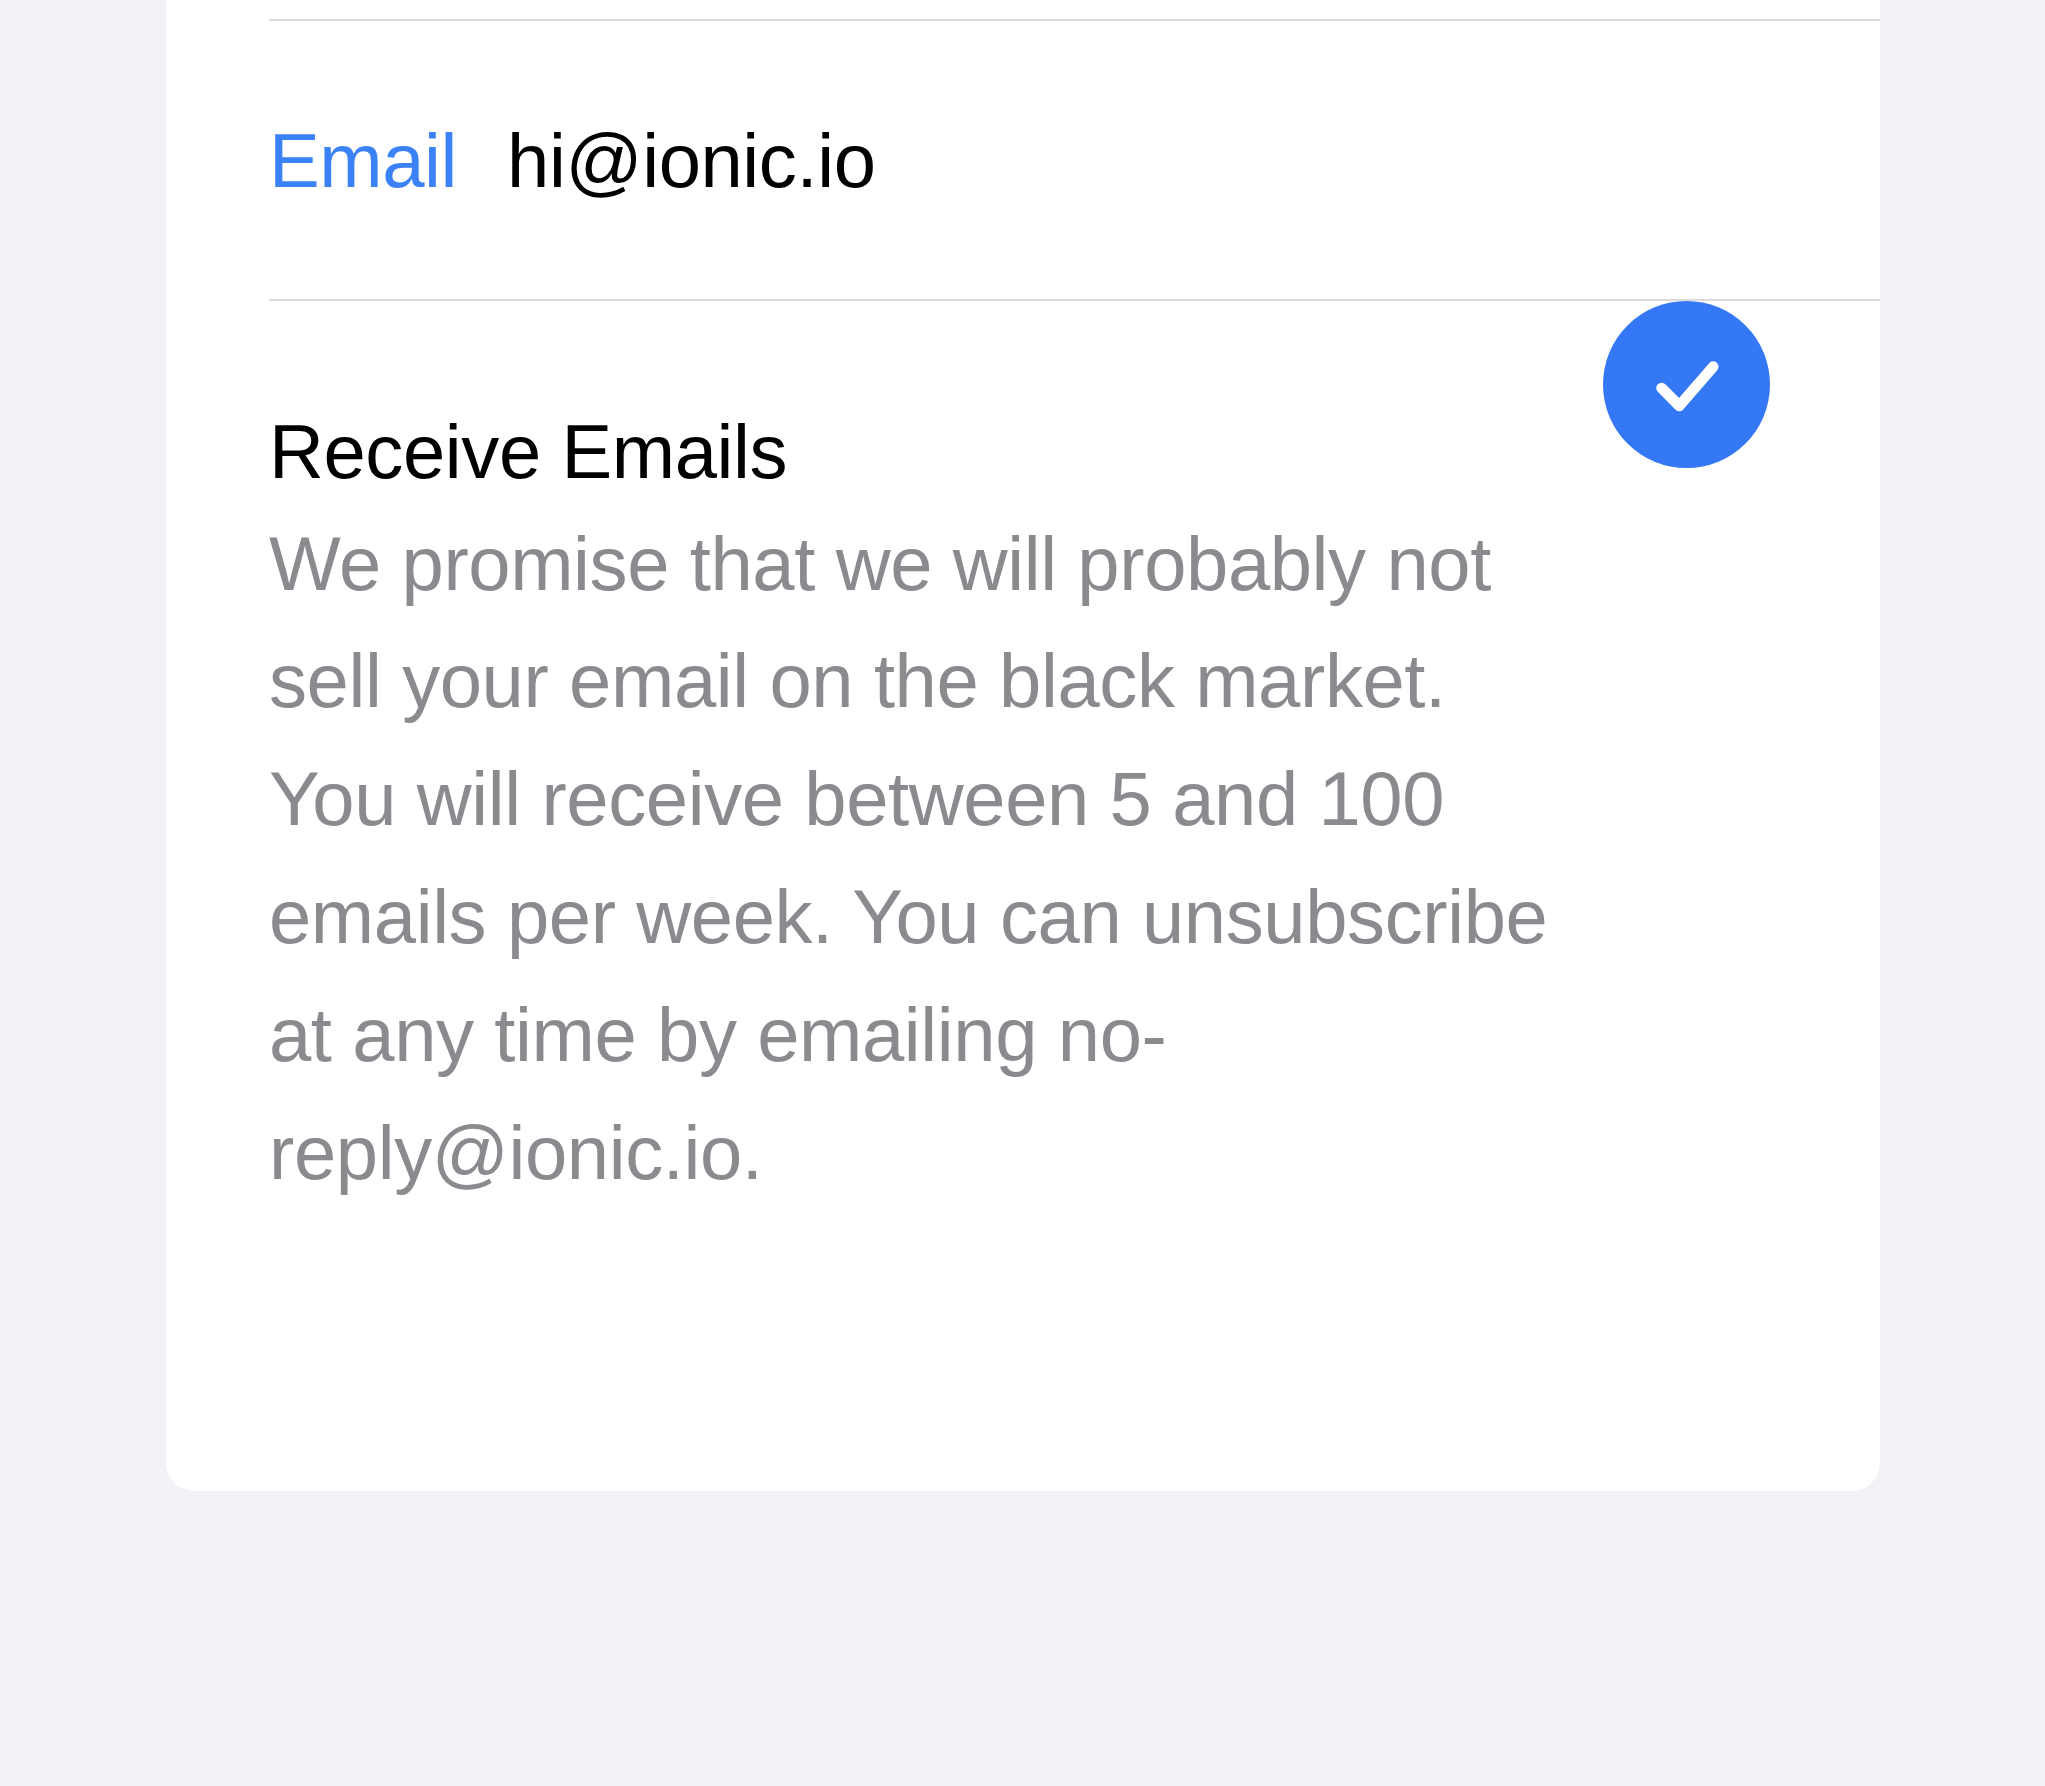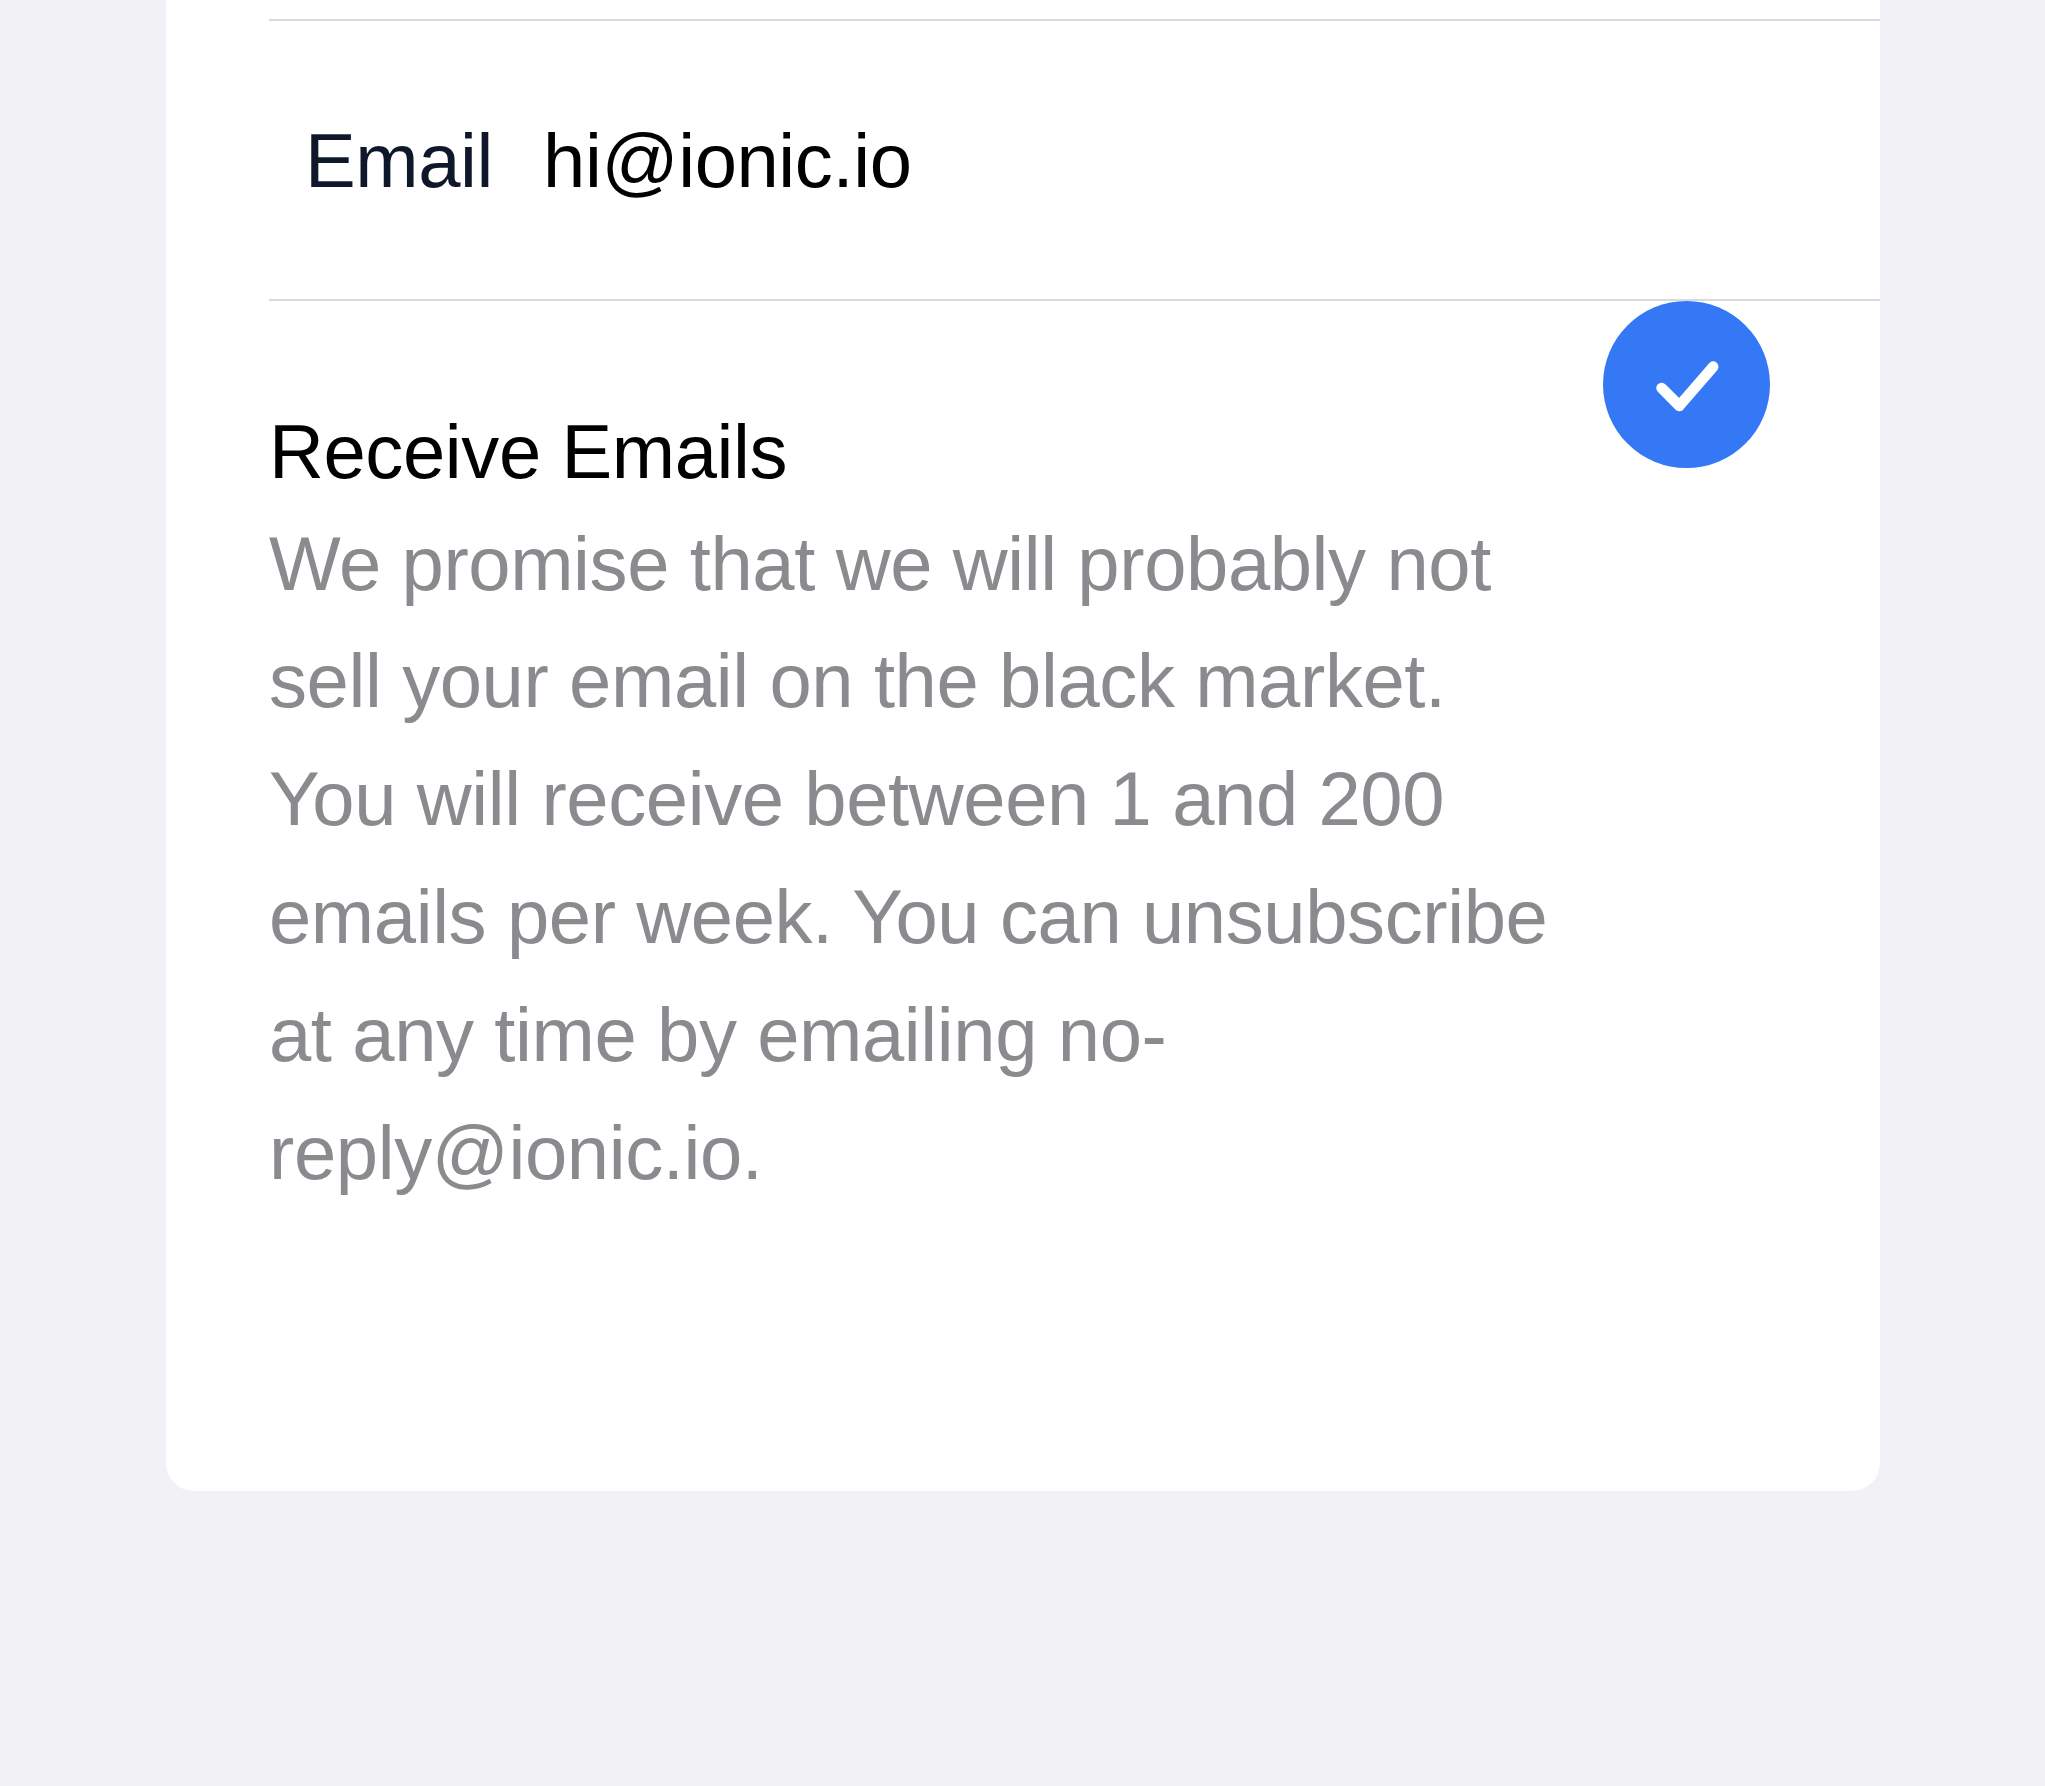--- a/index.html
+++ b/index.html
@@ -34,27 +34,26 @@
       left: 103px;
       right: 0;
       bottom: 0;
       height: 2.1px;
       background: #d9d9de;
     }
     .row-name { min-height: 304px; }
     .row-email { min-height: 280px; }
     .row-receive { min-height: 1190px; align-items: flex-start; padding-right: 110px; }
     .lbl {
-      color: #0f172a;
+      color: #3b82f6;
       font-size: 76px;
       line-height: 1.2;
       letter-spacing: -0.4px;
       flex: 0 0 auto;
       padding-right: 50px;
-      margin-left: 36px;
     }
     .val-input {
       border: none;
       outline: none;
       background: transparent;
       color: #000;
       font-size: 76px;
       line-height: 1.2;
       letter-spacing: -0.4px;
       flex: 1 1 auto;
@@ -111,21 +110,21 @@
 
   <div class="row row-email">
     <div class="lbl">Email</div>
     <input class="val-input" type="text" value="hi@ionic.io" style="">
     <div class="row-sep"></div>
   </div>
 
   <div class="row row-receive">
     <div class="col-text">
       <div class="title">Receive Emails</div>
-      <div class="desc">We promise that we will probably not sell your email on the black market. You will receive between 1 and 200 emails per week. You can unsubscribe at any time by emailing no-reply@ionic.io.</div>
+      <div class="desc">We promise that we will probably not sell your email on the black market. You will receive between 5 and 100 emails per week. You can unsubscribe at any time by emailing no-reply@ionic.io.</div>
     </div>
     <div class="check-wrap">
       <div class="check">
         <svg viewBox="0 0 100 100" aria-hidden="true">
           <path d="M22 54 L42 74 L80 30"></path>
         </svg>
       </div>
     </div>
   </div>
 

